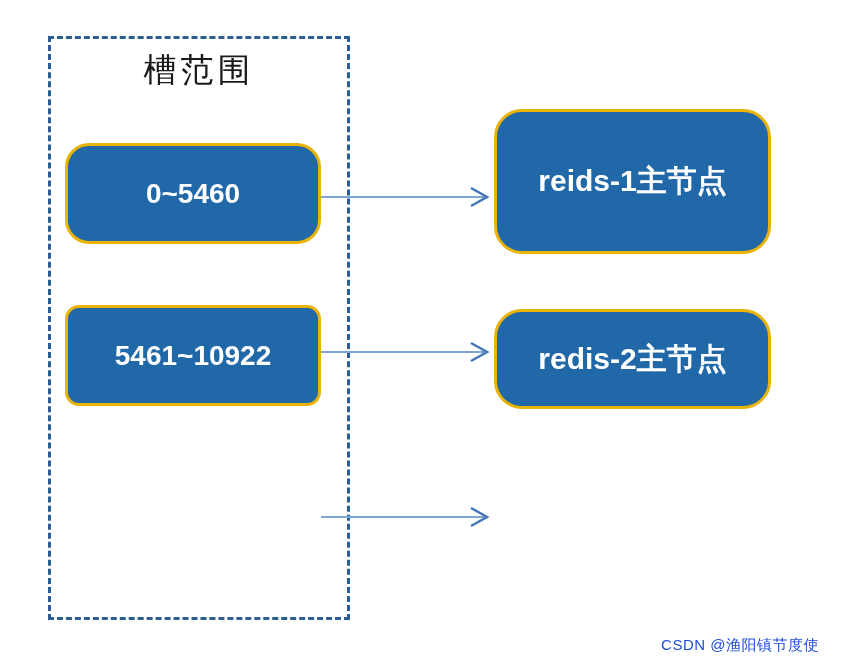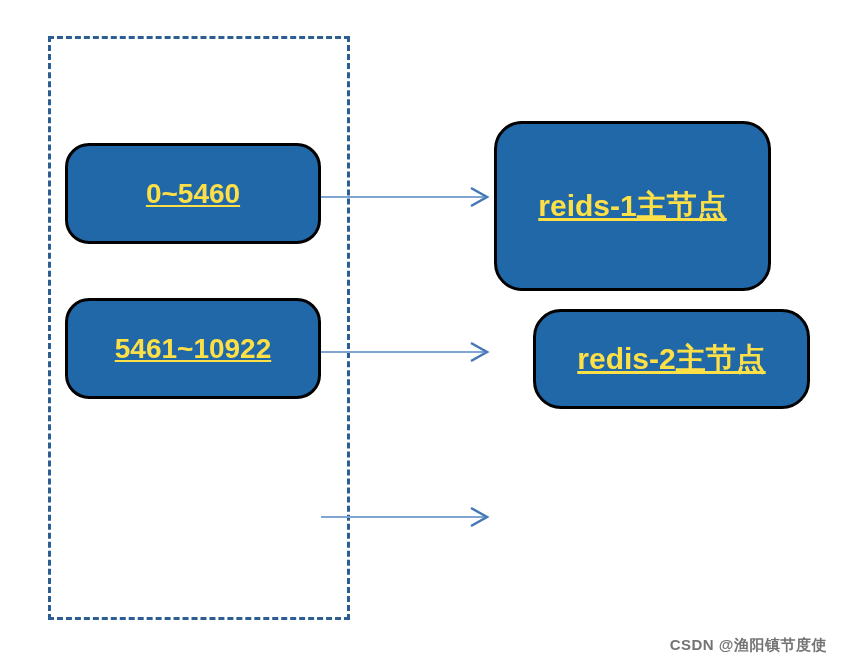--- a/index.html
+++ b/index.html
@@ -31,75 +31,74 @@
     width: 302px;
     text-align: center;
     font-family: "DejaVu Serif", "Liberation Serif", serif;
     font-size: 33px;
     color: #1a1a1a;
     letter-spacing: 4px;
   }
   .bluebox {
     position: absolute;
     background: #2068a8;
-    border: 3px solid #000000;
+    border: 3px solid #eab308;
     box-sizing: border-box;
-    color: #fde047;
+    color: #ffffff;
     display: flex;
     align-items: center;
     justify-content: center;
     text-align: center;
-    text-decoration: underline;
   }
   .slot-box {
     left: 65px;
     width: 256px;
     height: 101px;
     border-radius: 24px;
     font-size: 28px;
     font-weight: 600;
   }
   .slot-1 { top: 143px; }
-  .slot-2 { top: 298px; }
+  .slot-2 { top: 305px; border-radius: 14px; }
   .slot-3 { top: 463px; }
   .node-box {
     left: 494px;
     width: 277px;
     border-radius: 28px;
     font-size: 30px;
     font-weight: 600;
   }
-  .node-1 { top: 121px; height: 170px; }
-  .node-2 { top: 309px; height: 100px; margin-left: 39px; }
+  .node-1 { top: 109px; height: 145px; }
+  .node-2 { top: 309px; height: 100px; }
   .node-3 { top: 469px; height: 103px; }
   .arrow {
     position: absolute;
     left: 321px;
     width: 172px;
     height: 24px;
   }
   .arrow-1 { top: 185px; }
   .arrow-2 { top: 340px; }
   .arrow-3 { top: 505px; }
   .watermark {
     position: absolute;
-    right: 16px;
+    right: 24px;
     bottom: 5px;
     font-size: 15px;
-    color: #737373;
+    color: #1d4ed8;
     letter-spacing: 0.5px;
-    font-weight: bold;
   }
 </style>
 </head>
 <body>
 
 <div class="canvas">
 
   <div class="slot-panel"></div>
+  <div class="panel-title">槽范围</div>
 
   <div class="bluebox slot-box slot-1">
     <span>0~5460</span>
   </div>
   <div class="bluebox slot-box slot-2">
     <span>5461~10922</span>
   </div>
 
   <svg class="arrow arrow-1" viewBox="0 0 172 24" xmlns="http://www.w3.org/2000/svg">
     <line x1="0" y1="12" x2="163" y2="12" stroke="#7fa5d3" stroke-width="2"></line>

